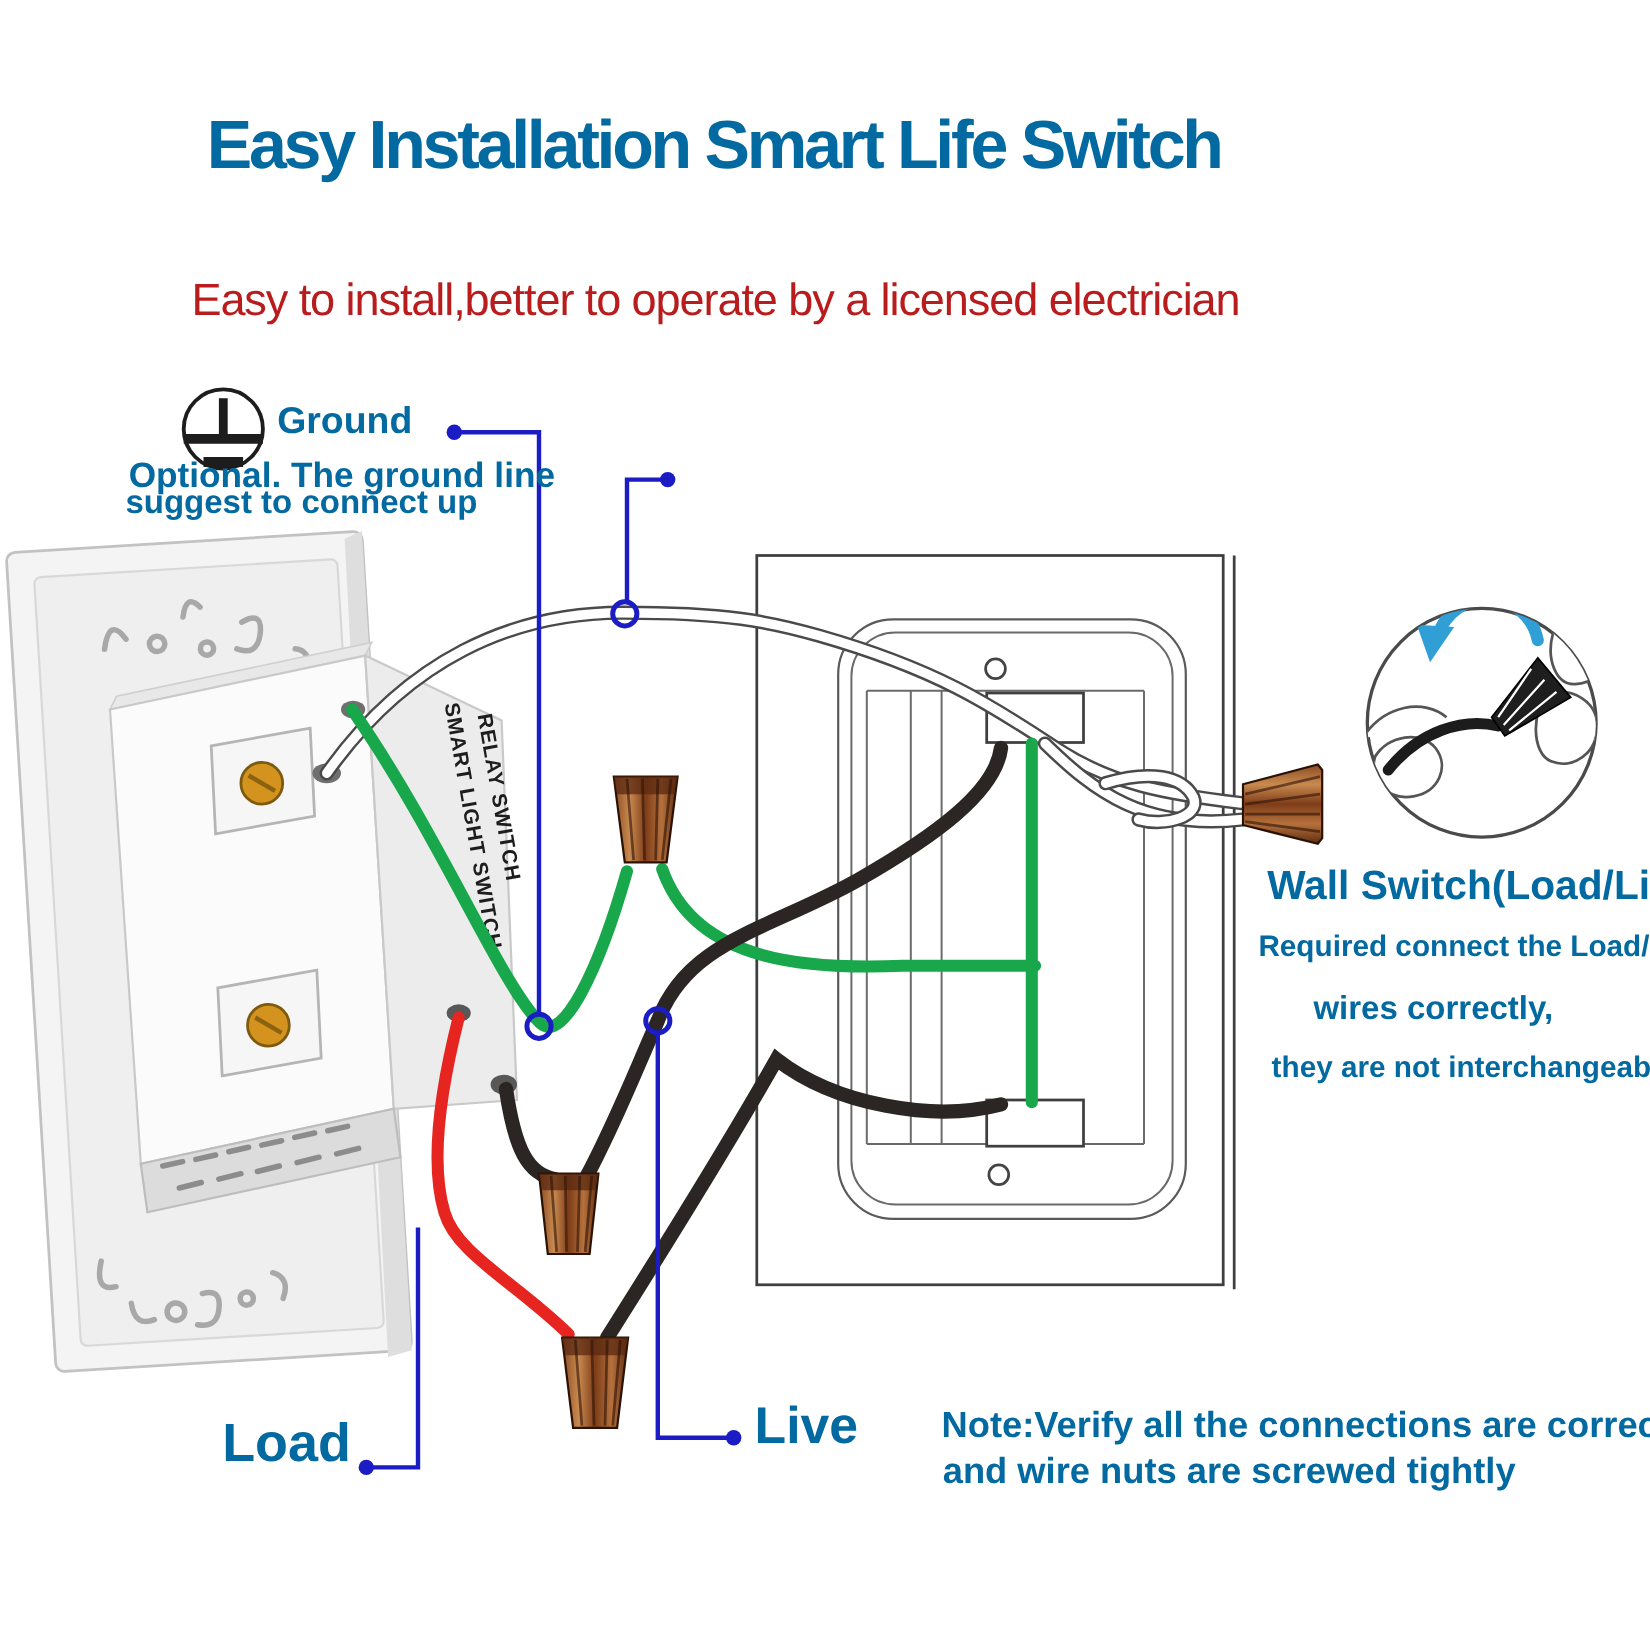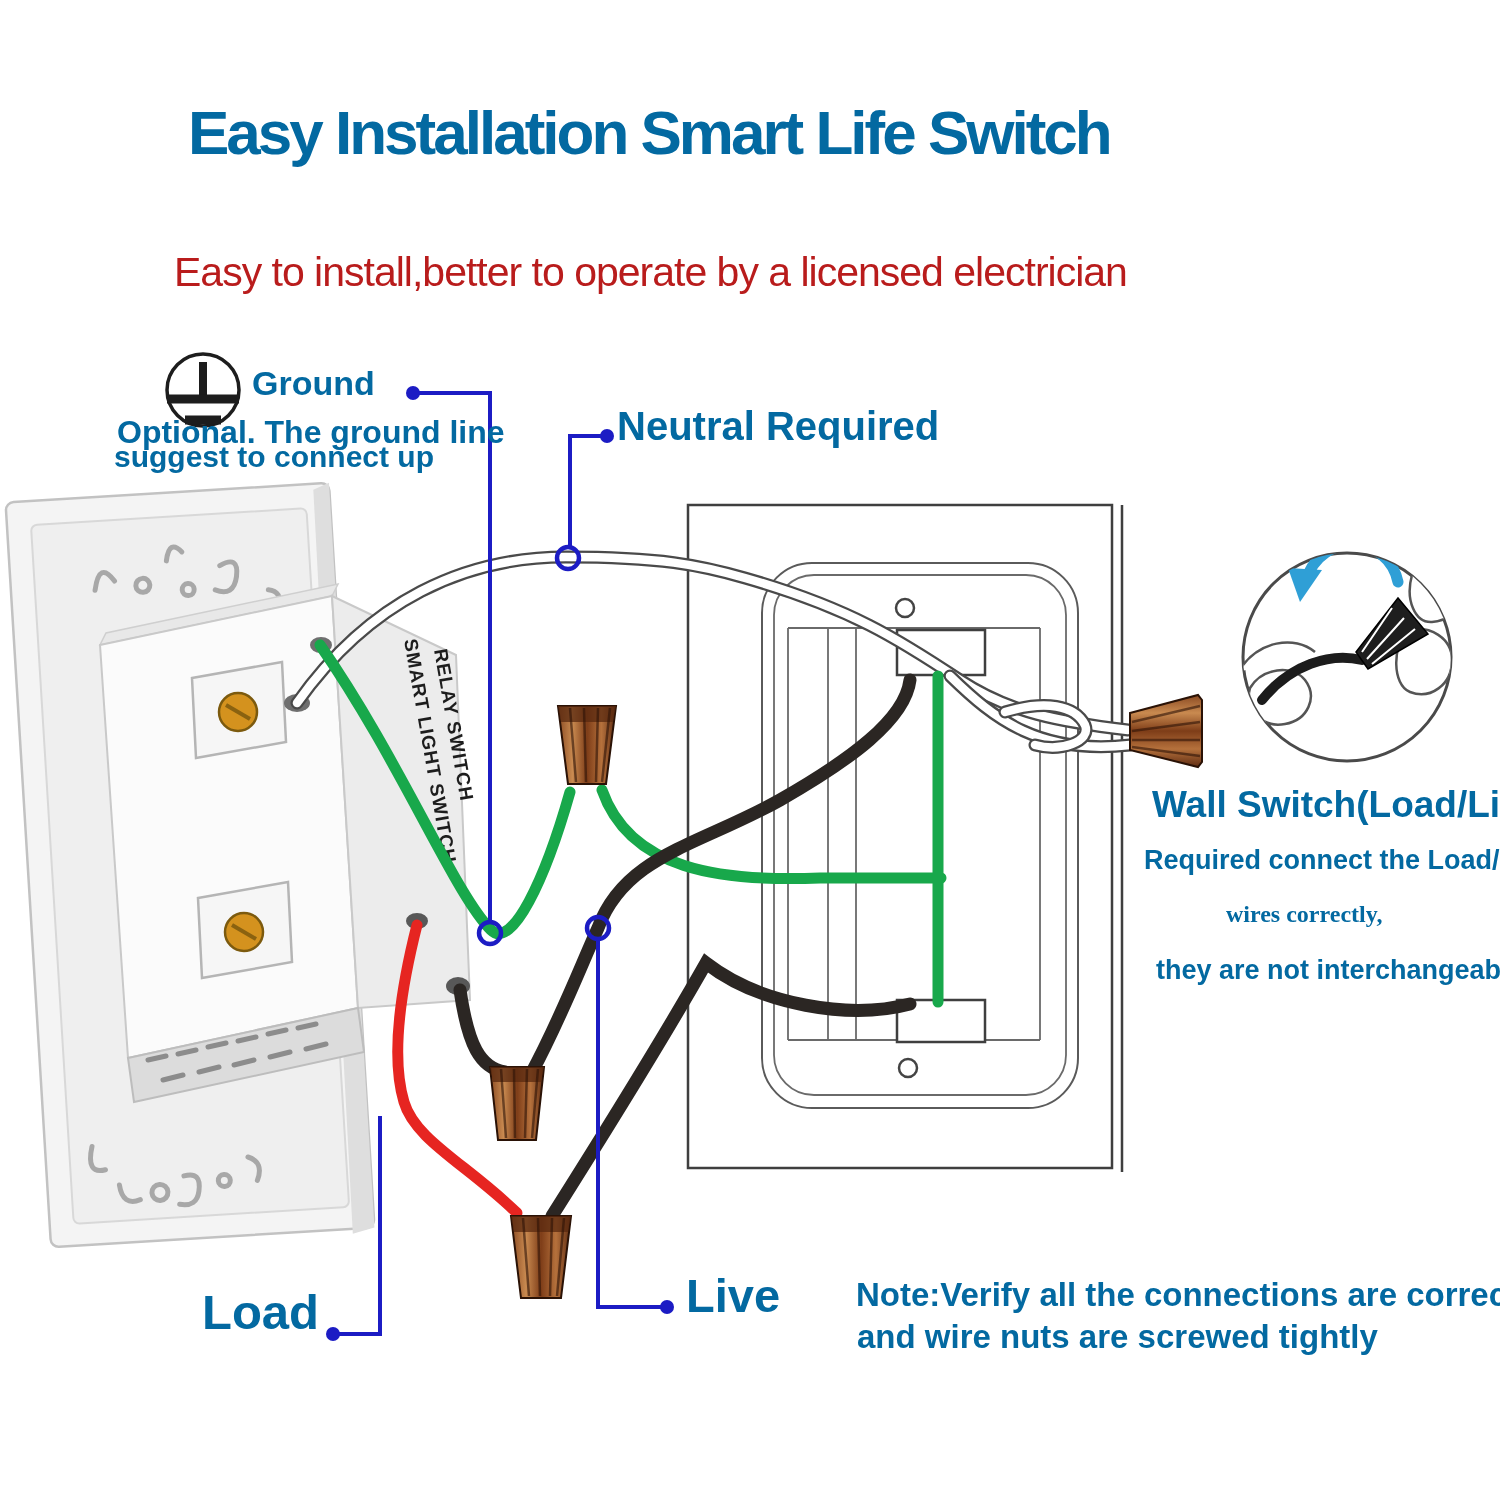--- a/index.html
+++ b/index.html
@@ -16,21 +16,21 @@
   .stage svg{position:absolute;left:0;top:0;}
   .txt{position:absolute;white-space:nowrap;font-weight:bold;line-height:1;color:#0369a1;}
   .title{left:188px;top:102px;font-size:62px;letter-spacing:-3px;}
   .subtitle{left:146px;top:252px;font-size:41px;font-weight:400;letter-spacing:-1px;color:#b91c1c;margin-left:28px;}
   .ground-label{left:252px;top:366px;font-size:34px;}
   .ground-note1{left:117px;top:416px;font-size:32px;}
   .ground-note2{left:114px;top:442px;font-size:30px;text-align:right;}
   .neutral-label{left:617px;top:406px;font-size:40px;}
   .wall-heading{left:1152px;top:786px;font-size:37px;}
   .wall-note1{left:1144px;top:847px;font-size:27px;}
-  .wall-note2{left:1226px;top:902px;font-size:24px;font-family:Liberation Serif, serif;}
+  .wall-note2{left:1194px;top:902px;font-size:30px;}
   .wall-note3{left:1156px;top:957px;font-size:27px;}
   .load-label{left:202px;top:1288px;font-size:49px;}
   .live-line1{left:686px;top:1272px;font-size:47px;text-align:center;}
   .live-line2{left:640px;top:1326px;font-size:47px;}
   .note-line1{left:856px;top:1278px;font-size:33px;}
   .note-line2{left:857px;top:1320px;font-size:33px;}
 
   
   .boxline{fill:#fff;stroke:var(--diagram-line);stroke-width:2.5;}
   .plateline{fill:#fff;stroke:#5a5a5a;stroke-width:2;}
@@ -253,21 +253,20 @@
       </g>
     </g>
   </g>
 </svg>
 
 <div class="txt title">Easy Installation Smart Life Switch</div>
 <div class="txt subtitle">Easy to install,better to operate by a licensed electrician</div>
 <div class="txt ground-label">Ground</div>
 <div class="txt ground-note1">Optional. The ground line</div>
 <div class="txt ground-note2">suggest to connect up</div>
-<div class="txt neutral-label">Neutral Required</div>
 <div class="txt wall-heading">Wall Switch(Load/Live)</div>
 <div class="txt wall-note1">Required connect the Load/Live</div>
 <div class="txt wall-note2">wires correctly,</div>
 <div class="txt wall-note3">they are not interchangeable.</div>
 <div class="txt load-label">Load</div>
 <div class="txt live-line1">Live</div>
 <div class="txt note-line1">Note:Verify all the connections are correct</div>
 <div class="txt note-line2">and wire nuts are screwed tightly</div>
 
 </div>

